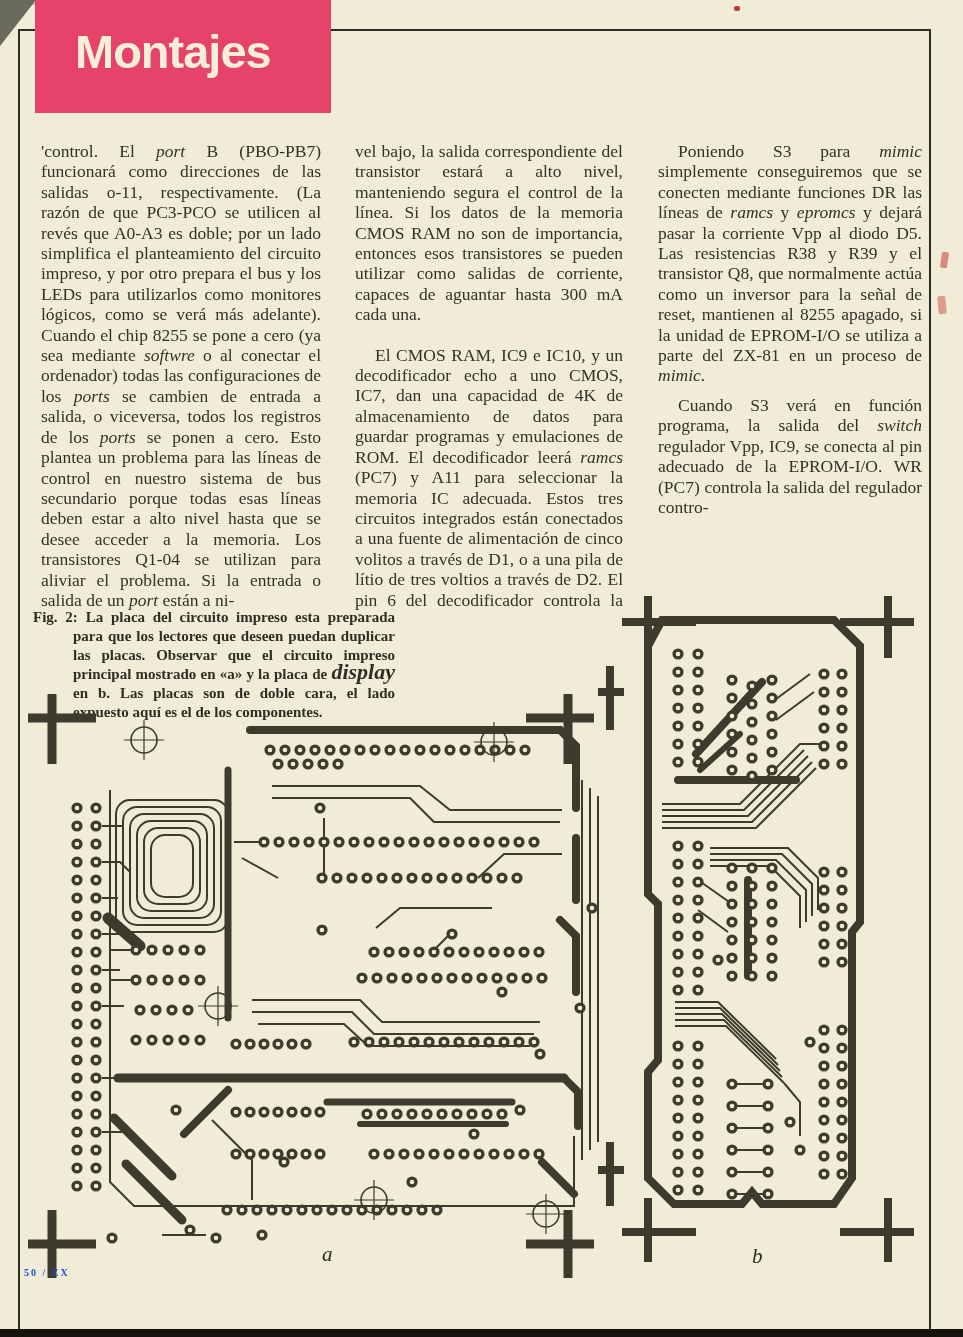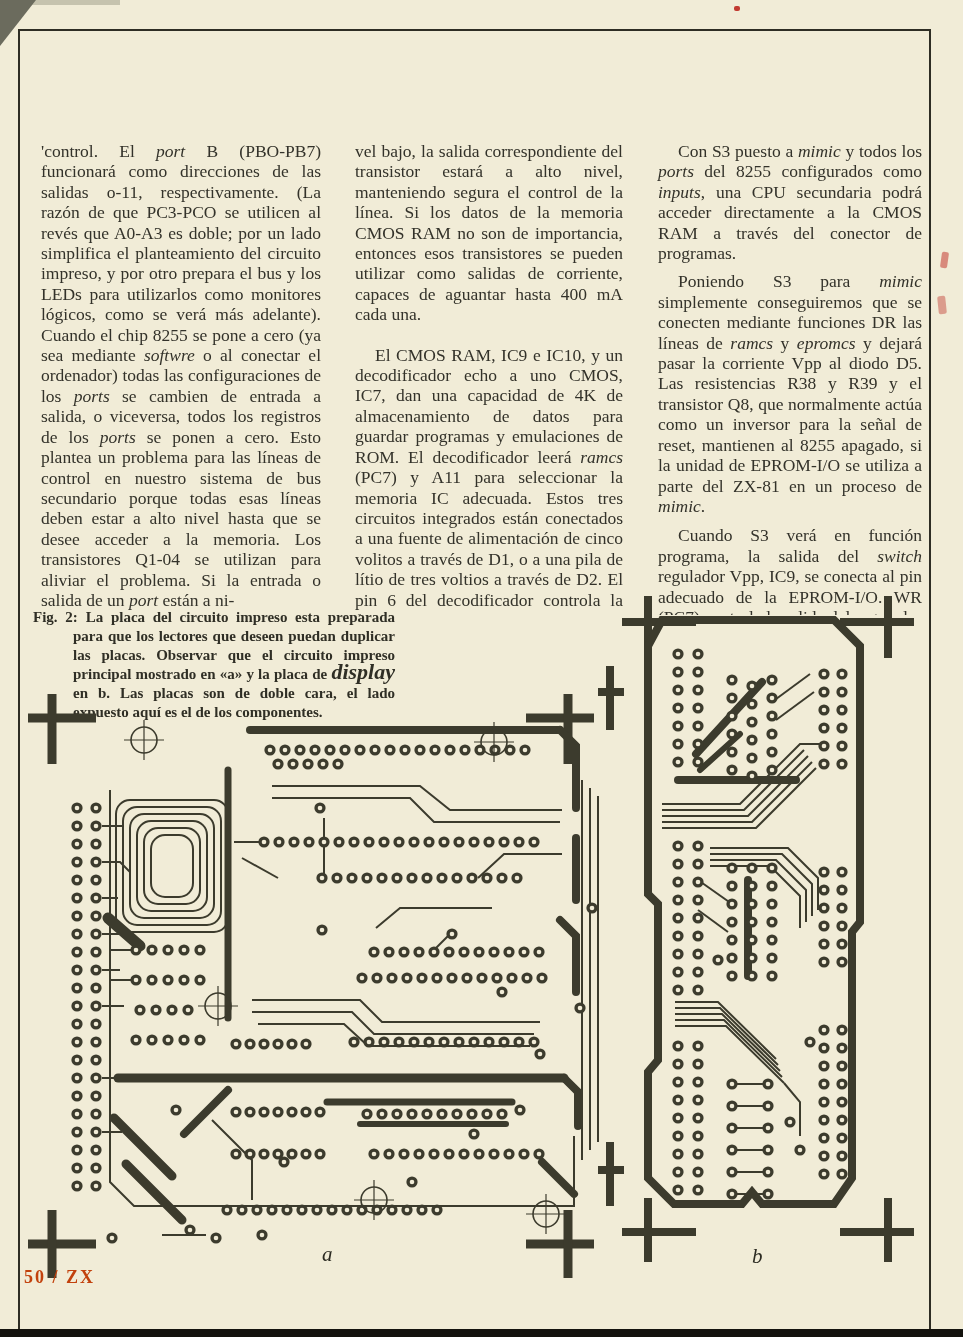--- a/index.html
+++ b/index.html
@@ -37,21 +37,21 @@
   }
   .caption p{margin:0;padding-left:40px;text-indent:-40px;}
   .cap-label{margin-right:8px;}
   .script-word{font-style:italic;font-size:22px;line-height:0;}
   
   .fig-label{position:absolute;font-style:italic;font-size:21px;color:#2c2b22;}
   #label-a{left:322px;top:1242px;}
   #label-b{left:752px;top:1244px;}
   .footer{
     position:absolute;left:24px;top:1267px;
-    font-size:18px;font-weight:bold;letter-spacing:2px;color:#c2410c;
+    font-size:10px;font-weight:bold;letter-spacing:2px;color:#1d4ed8;
   }
   
   #pcb-a{position:absolute;left:20px;top:688px;}
   #pcb-b{position:absolute;left:598px;top:580px;}
   
   .corner-smudge{position:absolute;left:0;top:0;width:0;height:0;
     border-top:46px solid #6b6b5d;border-right:36px solid transparent;}
   .corner-smudge2{position:absolute;left:0;top:0;width:120px;height:5px;background:#c6c3ae;}
   .red-dot{position:absolute;background:#c23b31;border-radius:2px;}
   .bottom-bar{position:absolute;left:0;top:1329px;width:963px;height:8px;background:#14130e;}
@@ -64,30 +64,32 @@
   <div class="frame" style="left:20px;top:29px;width:911px;height:2px;"></div>
   <div class="frame" style="left:18px;top:29px;width:2px;height:1301px;"></div>
   <div class="frame" style="left:929px;top:29px;width:2px;height:1301px;"></div>
 
   <div class="corner-smudge2"></div>
   <div class="corner-smudge"></div>
   <div class="red-dot" style="left:734px;top:6px;width:6px;height:5px;"></div>
   <div class="red-dot" style="left:941px;top:252px;width:7px;height:16px;opacity:.55;transform:rotate(8deg);"></div>
   <div class="red-dot" style="left:938px;top:296px;width:8px;height:18px;opacity:.45;transform:rotate(-6deg);"></div>
 
+  <div class="banner">
+    <div class="banner-title">Montajes</div>
+  </div>
 
   <div class="col" id="col1">
       <p><span>'control. El </span><i>port</i><span> B (PBO-PB7) funcionará como direcciones de las salidas o-11, respectivamente. (La razón de que PC3-PCO se utilicen al revés que A0-A3 es doble; por un lado simplifica el planteamiento del circuito impreso, y por otro prepara el bus y los LEDs para utilizarlos como monitores lógicos, como se verá más adelante). Cuando el chip 8255 se pone a cero (ya sea mediante </span><i>softwre</i><span> o al conectar el ordenador) todas las configuraciones de los </span><i>ports</i><span> se cambien de entrada a salida, o viceversa, todos los registros de los </span><i>ports</i><span> se ponen a cero. Esto plantea un problema para las líneas de control en nuestro sistema de bus secundario porque todas esas líneas deben estar a alto nivel hasta que se desee acceder a la memoria. Los transistores Q1-04 se utilizan para aliviar el problema. Si la entrada o salida de un </span><i>port</i><span> están a ni-</span></p>
     </div>
   <div class="col" id="col2">
-      <p><span>vel bajo, la salida correspondiente del transistor estará a alto nivel, manteniendo segura el control de la línea. Si los datos de la memoria CMOS RAM no son de importancia, entonces esos transistores se pueden utilizar como salidas de corriente, capaces de aguantar hasta 400 mA cada una.</span></p>
+      <p><span>vel bajo, la salida correspondiente del transistor estará a alto nivel, manteniendo segura el control de la línea. Si los datos de la memoria CMOS RAM no son de importancia, entonces esos transistores se pueden utilizar como salidas de corriente, capaces de aguantar hasta 300 mA cada una.</span></p>
       <p class="ind gapL"><span>El CMOS RAM, IC9 e IC10, y un decodificador echo a uno CMOS, IC7, dan una capacidad de 4K de almacenamiento de datos para guardar programas y emulaciones de ROM. El decodificador leerá </span><i>ramcs</i><span> (PC7) y A11 para seleccionar la memoria IC adecuada. Estos tres circuitos integrados están conectados a una fuente de alimentación de cinco volitos a través de D1, o a una pila de lítio de tres voltios a través de D2. El pin 6 del decodificador controla la fuente</span></p>
     </div>
   <div class="col" id="col3">
-      <p class="ind"><span>Con S3 puesto a </span><i>mimic</i><span> y todos los </span><i>ports</i><span> del 8255 configurados como </span><i>inputs</i><span>, una CPU secundaria podrá acceder directamente a la CMOS RAM a través del conector de programas.</span></p>
       <p class="ind"><span>Poniendo S3 para </span><i>mimic</i><span> simplemente conseguiremos que se conecten mediante funciones DR las líneas de </span><i>ramcs</i><span> y </span><i>epromcs</i><span> y dejará pasar la corriente Vpp al diodo D5. Las resistencias R38 y R39 y el transistor Q8, que normalmente actúa como un inversor para la señal de reset, mantienen al 8255 apagado, si la unidad de EPROM-I/O se utiliza a parte del ZX-81 en un proceso de </span><i>mimic</i><span>.</span></p>
       <p class="ind gapS"><span>Cuando S3 verá en función  programa, la salida del </span><i>switch</i><span> regulador Vpp, IC9, se conecta al pin adecuado de la EPROM-I/O. WR (PC7) controla la salida del regulador contro-</span></p>
     </div>
 
   <div class="caption">
     <p><span class="cap-label">Fig. 2:</span><span id="cap-body"><span>La placa del circuito impreso esta preparada para que los lectores que deseen puedan duplicar las placas. Observar que el circuito impreso principal mostrado en «a» y la placa de </span><span class="script-word">display</span><span> en b. Las placas son de doble cara, el lado expuesto aquí es el de los componentes.</span></span></p>
   </div>
 
   <svg id="pcb-a" width="582" height="592" viewBox="0 0 582 592">
       <path d="M8,30 L76,30" stroke="#3c3b2d" fill="none" stroke-width="9" stroke-linecap="butt" stroke-linejoin="miter"></path>

